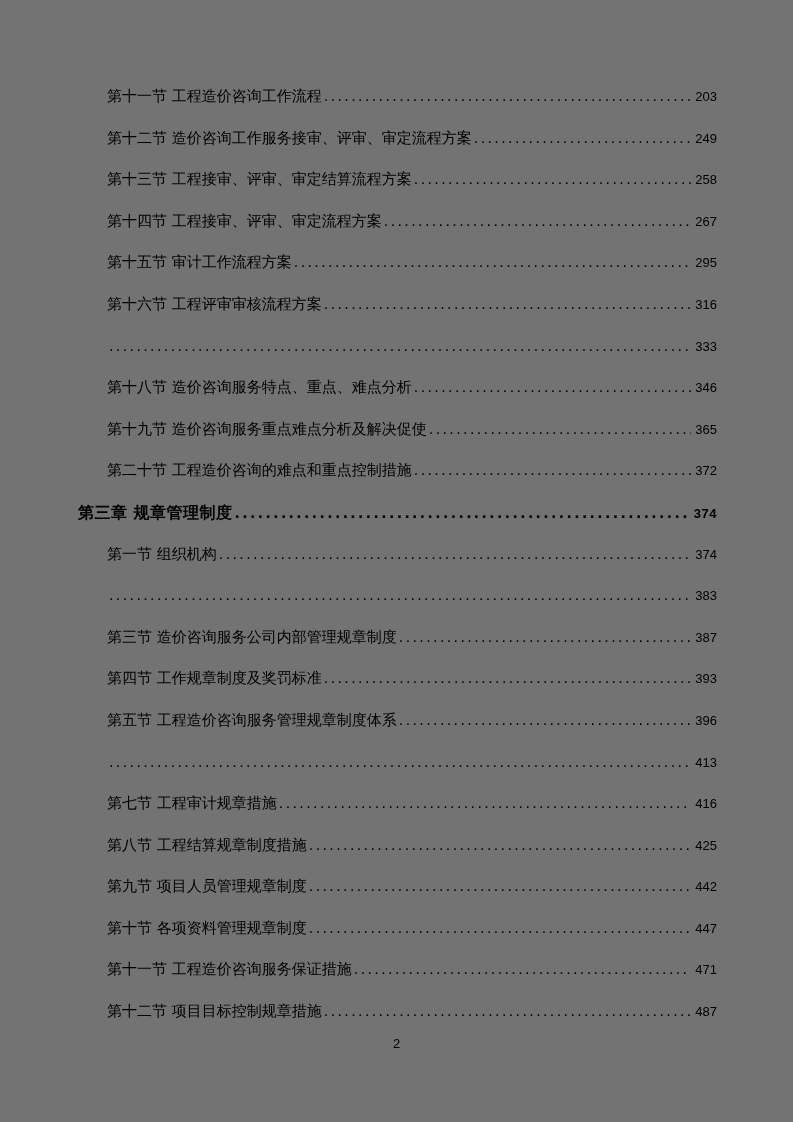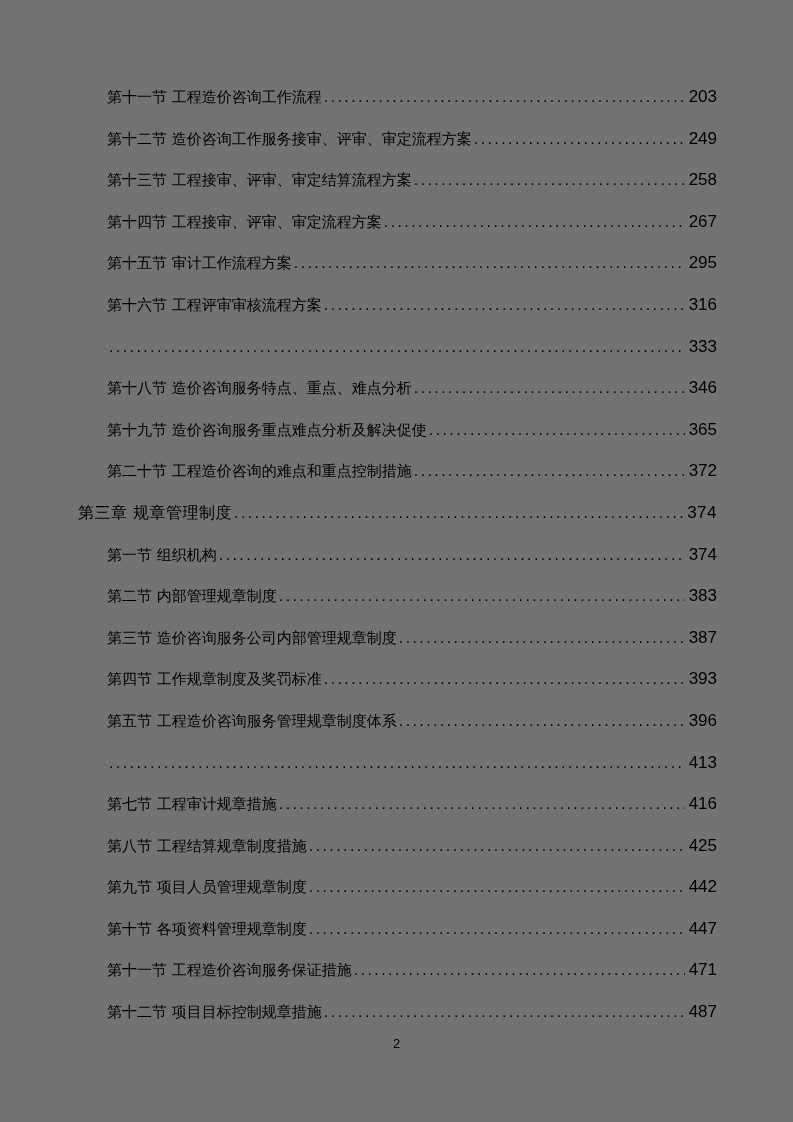--- a/index.html
+++ b/index.html
@@ -24,41 +24,41 @@
     align-items: baseline;
     height: 41.6px;
     line-height: 41.6px;
     cursor: pointer;
   }
   .toc-row.section {
     padding-left: 29px;
     font-size: 15px;
   }
   .toc-row.chapter {
-    font-weight: 400;
+    font-weight: 700;
     font-size: 16px;
     letter-spacing: 0.5px;
   }
   .toc-title {
     white-space: nowrap;
     flex: 0 0 auto;
   }
   .toc-dots {
     flex: 1 1 auto;
     overflow: hidden;
     white-space: nowrap;
     font-size: 14px;
     letter-spacing: 2.4px;
     margin-left: 2px;
     margin-right: 1px;
   }
   .toc-page {
     flex: 0 0 auto;
     font-family: "Liberation Sans", sans-serif;
-    font-size: 17px;
+    font-size: 13px;
     padding-left: 3px;
   }
   .footer {
     position: absolute;
     top: 1034px;
     left: 0;
     width: 793px;
     text-align: center;
     font-family: "Liberation Sans", sans-serif;
     font-size: 13px;
@@ -124,21 +124,20 @@
       <span class="toc-title">第三章 规章管理制度</span>
       <span class="toc-dots">............................................................................................................................................................................................................................</span>
       <span class="toc-page">374</span>
     </div>
       <div class="toc-row section">
       <span class="toc-title">第一节 组织机构</span>
       <span class="toc-dots">............................................................................................................................................................................................................................</span>
       <span class="toc-page">374</span>
     </div>
       <div class="toc-row section">
-      <span class="toc-title">第二节 内部管理规章制度</span>
       <span class="toc-dots">............................................................................................................................................................................................................................</span>
       <span class="toc-page">383</span>
     </div>
       <div class="toc-row section">
       <span class="toc-title">第三节 造价咨询服务公司内部管理规章制度</span>
       <span class="toc-dots">............................................................................................................................................................................................................................</span>
       <span class="toc-page">387</span>
     </div>
       <div class="toc-row section">
       <span class="toc-title">第四节 工作规章制度及奖罚标准</span>

